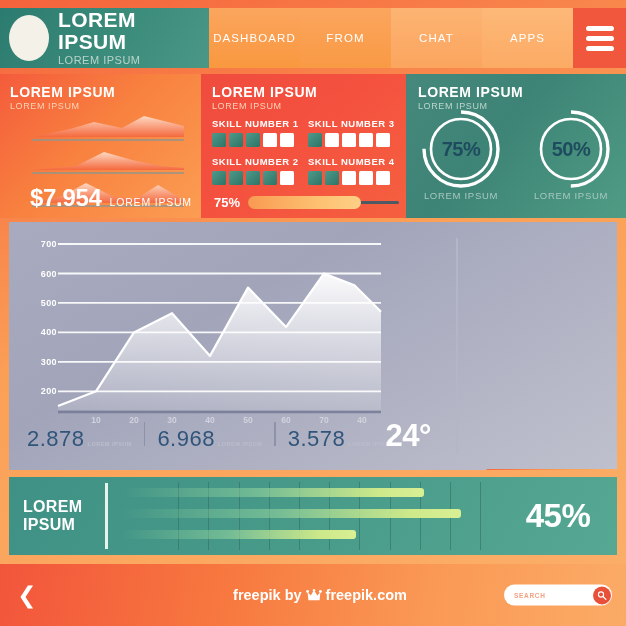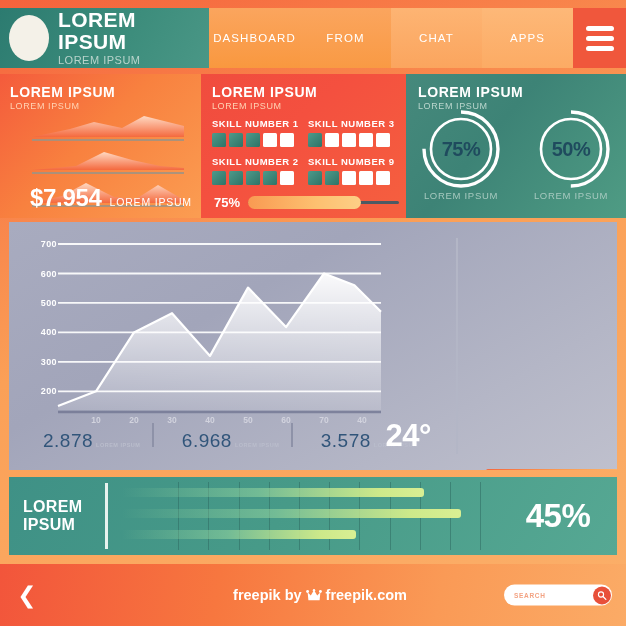--- a/index.html
+++ b/index.html
@@ -163,21 +163,21 @@
   .xlabels { position: absolute; left: 0; top: 400px; }
   .xlabel {
     position: absolute; color: #d2d3de; font-size: 8.5px; font-weight: bold;
     transform: translateX(-50%);
   }
   .stats-row {
     position: absolute; left: 18px; bottom: 18px;
     display: flex; align-items: baseline; gap: 0;
   }
   .stat { display: flex; align-items: baseline; gap: 3px; padding-right: 12px; }
-  .stat-num { color: #31557a; font-size: 19px; letter-spacing: 0.5px; margin-left: 16px; }
+  .stat-num { color: #31557a; font-size: 22px; letter-spacing: 0.5px; }
   .stat-lbl { color: #babdcc; font-size: 5.5px; letter-spacing: 0.5px; font-weight: bold; }
   .stat-div { width: 1.5px; height: 24px; background: #8e92a8; margin-right: 12px; }
   .temp {
     position: absolute; right: 186px; bottom: 16px;
     color: #ffffff; font-size: 31px; font-weight: bold; letter-spacing: -0.5px;
   }
   .vdivider {
     position: absolute; left: 447px; top: 16px; width: 1.5px; height: 216px;
     background: #b3b6c6;
   }
@@ -349,21 +349,21 @@
             <div class="skill-label">SKILL NUMBER 2</div>
             <div class="pips">
               <div class="pip on"></div>
               <div class="pip on"></div>
               <div class="pip on"></div>
               <div class="pip on"></div>
               <div class="pip off"></div>
             </div>
           </div>
           <div>
-            <div class="skill-label">SKILL NUMBER 9</div>
+            <div class="skill-label">SKILL NUMBER 4</div>
             <div class="pips">
               <div class="pip on"></div>
               <div class="pip on"></div>
               <div class="pip off"></div>
               <div class="pip off"></div>
               <div class="pip off"></div>
             </div>
           </div>
         </div>
       <div class="progress-row">

